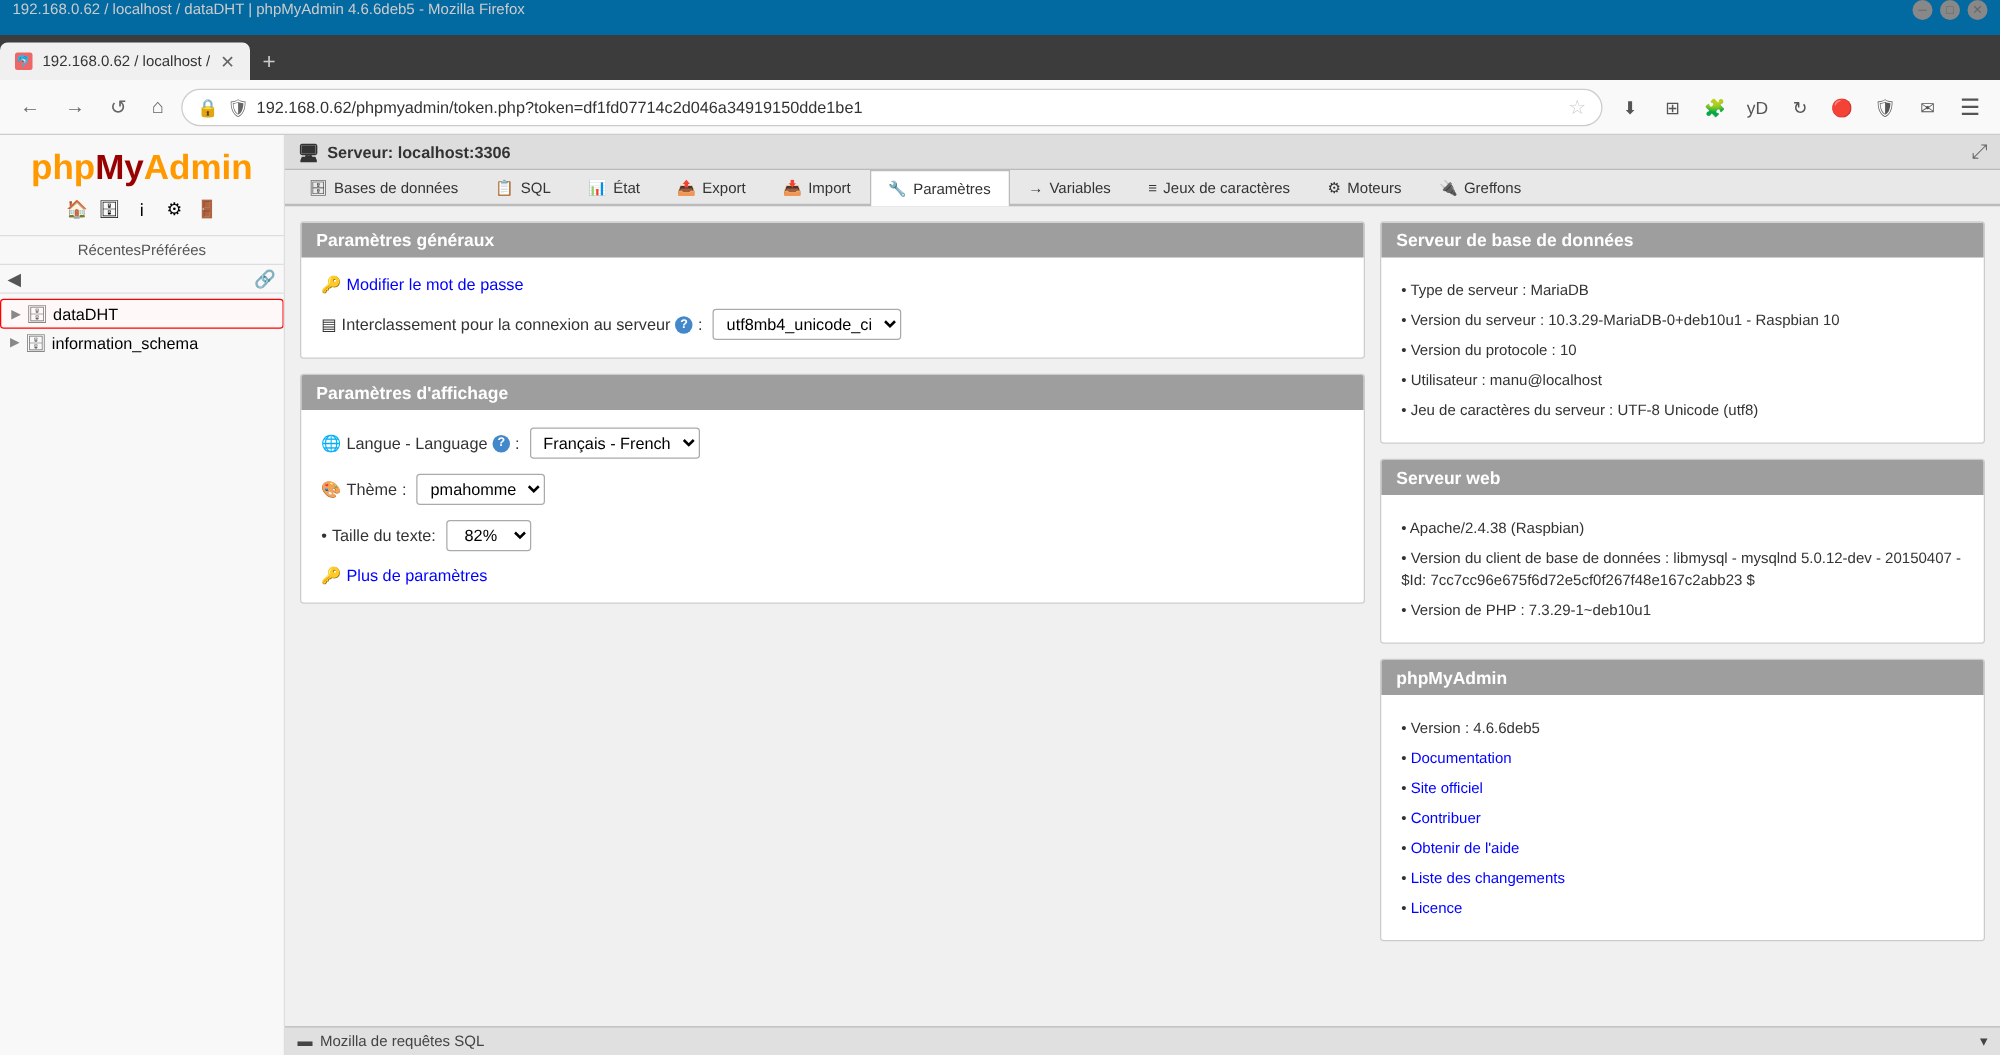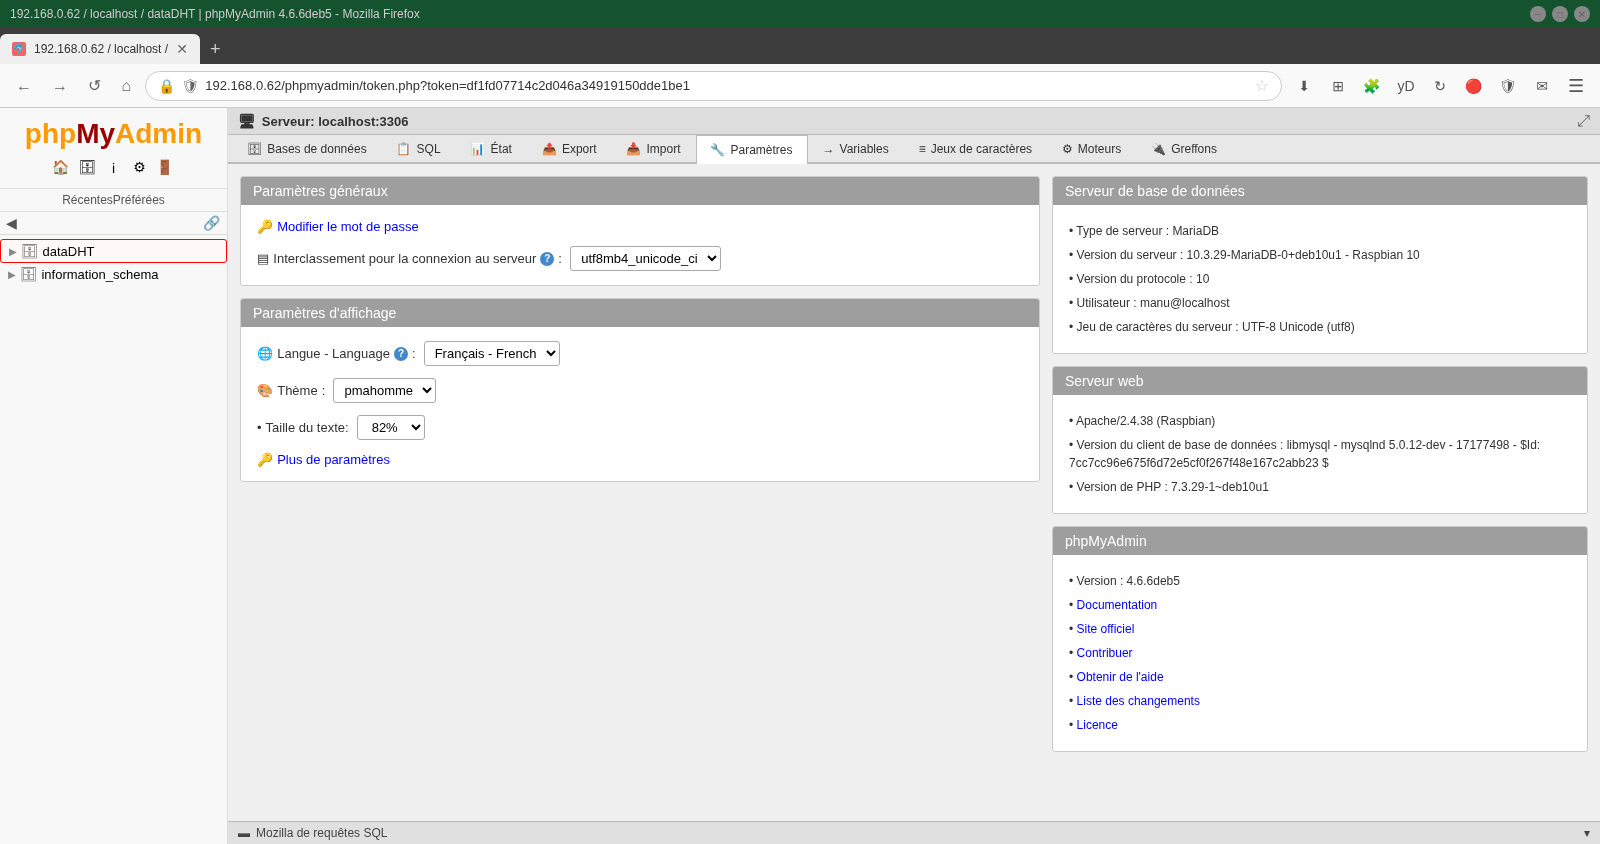--- a/index.html
+++ b/index.html
@@ -1,20 +1,20 @@
 <!DOCTYPE html>
 <html><head>
   <meta charset="utf-8">
   <style>
     * { box-sizing: border-box; margin: 0; padding: 0; }
     body { font-family: Arial, sans-serif; font-size: 13px; background: #3b3b3b; overflow: hidden; }
 
     
     .browser-chrome { background: #2b2b2b; height: 844px; display: flex; flex-direction: column; }
-    .title-bar { background: #14532d; height: 28px; display: flex; align-items: center; padding: 12px 10px; color: #ccc; font-size: 12px; justify-content: space-between; }
+    .title-bar { background: #0369a1; height: 28px; display: flex; align-items: flex-start; padding: 0 10px; color: #ccc; font-size: 12px; justify-content: space-between; }
     .title-bar-right { display: flex; gap: 6px; }
     .win-btn { width: 16px; height: 16px; border-radius: 50%; display: flex; align-items: center; justify-content: center; font-size: 10px; color: #666; cursor: pointer; }
     .win-btn.min { background: #888; }
     .win-btn.max { background: #888; }
     .win-btn.close { background: #888; }
 
     
     .tab-bar { background: #3c3c3c; height: 36px; display: flex; align-items: flex-end; padding-left: 0; }
     .tab { background: #f0f0f0; height: 30px; display: flex; align-items: center; padding: 0 12px; gap: 8px; border-radius: 6px 6px 0 0; font-size: 12px; color: #333; min-width: 200px; max-width: 240px; }
     .tab-favicon { width: 14px; height: 14px; background: #e66; border-radius: 2px; font-size: 9px; display: flex; align-items: center; justify-content: center; color: white; }
@@ -66,25 +66,25 @@
 
     
     .nav-tabs { background: #e8e8e8; display: flex; border-bottom: 2px solid #bbb; padding: 0 4px; }
     .nav-tab { padding: 6px 14px; font-size: 12px; color: #333; cursor: pointer; border: 1px solid transparent; border-bottom: none; display: flex; align-items: center; gap: 5px; text-decoration: none; white-space: nowrap; }
     .nav-tab.active { background: white; border-color: #bbb; border-bottom-color: white; margin-bottom: -2px; }
     .nav-tab-icon { font-size: 12px; }
 
     
     .page-content { flex: 1; overflow-y: auto; padding: 12px; display: flex; gap: 12px; }
     .left-column { flex: 1; display: flex; flex-direction: column; gap: 12px; }
-    .right-column { width: 536px; display: flex; flex-direction: column; gap: 12px; }
+    .right-column { width: 484px; display: flex; flex-direction: column; gap: 12px; }
 
     
     .card { background: white; border: 1px solid #ccc; border-radius: 3px; overflow: hidden; }
-    .card-header { background: #9e9e9e; padding: 6px 12px; font-size: 14px; color: white; font-weight: normal; }
+    .card-header { background: #9e9e9e; padding: 6px 12px; font-size: 14px; color: white; font-weight: bold; }
     .card-body { padding: 14px 16px; }
 
     
     .form-row { display: flex; align-items: center; gap: 8px; margin-bottom: 12px; }
     .form-row:last-child { margin-bottom: 0; }
     .form-label { font-size: 13px; color: #333; display: flex; align-items: center; gap: 4px; }
     select { border: 1px solid #aaa; border-radius: 3px; padding: 3px 6px; font-size: 13px; background: white; cursor: pointer; text-align: center; }
     .link-btn { color: #00f; font-size: 13px; cursor: pointer; text-decoration: none; display: flex; align-items: center; gap: 4px; }
 
     
@@ -343,21 +343,21 @@
             </div>
           </div>
 
           <div class="card">
             <div class="card-header">
               <span>Serveur web</span>
             </div>
             <div class="card-body">
               <ul class="info-list">
                 <li>Apache/2.4.38 (Raspbian)</li>
-                <li>Version du client de base de données : libmysql - mysqlnd 5.0.12-dev - 17177498 - $Id: 7cc7cc96e675f6d72e5cf0f267f48e167c2abb23 $</li>
+                <li>Version du client de base de données : libmysql - mysqlnd 5.0.12-dev - 20150407 - $Id: 7cc7cc96e675f6d72e5cf0f267f48e167c2abb23 $</li>
                 <li>Version de PHP : 7.3.29-1~deb10u1</li>
               </ul>
             </div>
           </div>
 
           <div class="card">
             <div class="card-header">
               <span>phpMyAdmin</span>
             </div>
             <div class="card-body">

